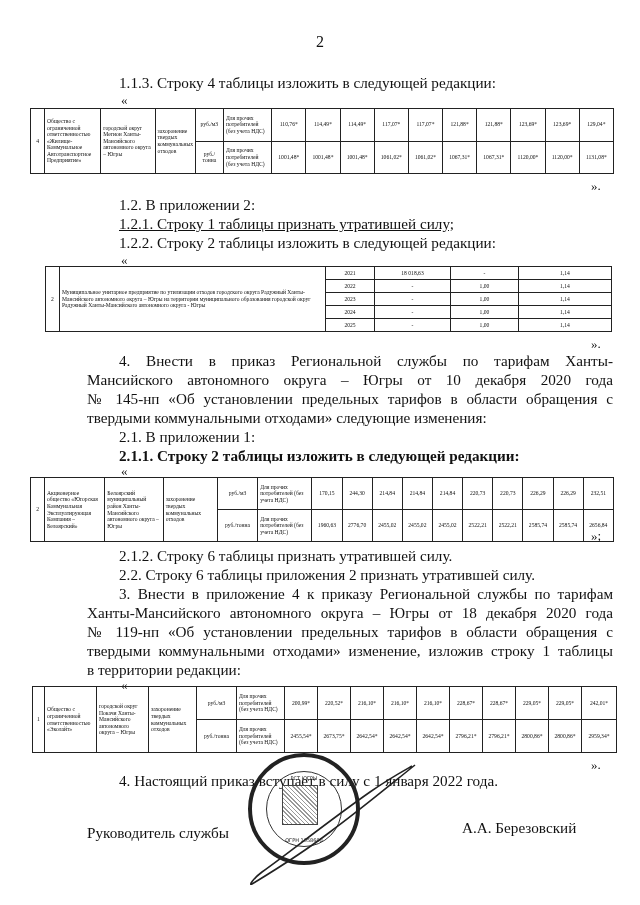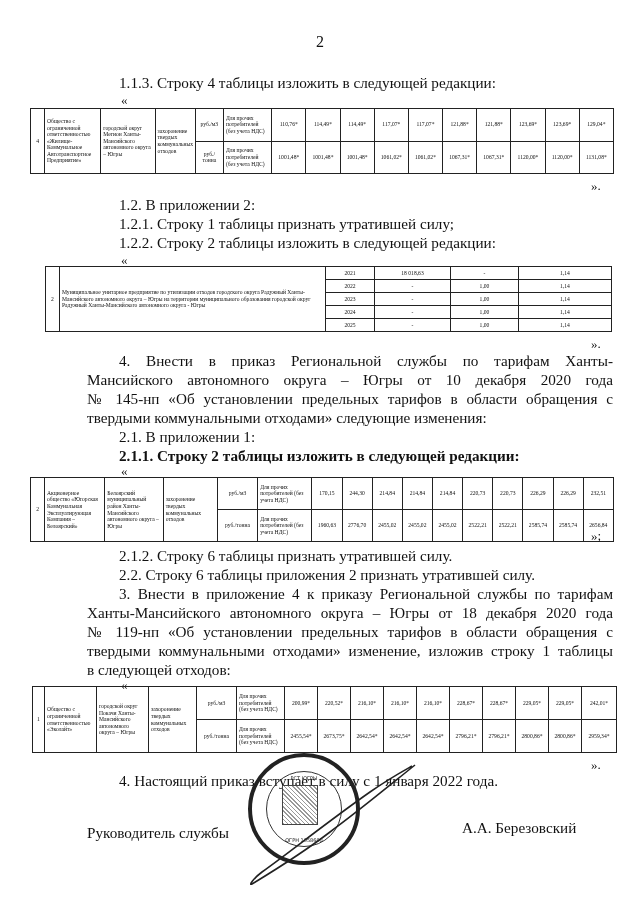--- a/index.html
+++ b/index.html
@@ -77,21 +77,21 @@
     <td class="num">1067,31*</td>
     <td class="num">1120,00*</td>
     <td class="num">1120,00*</td>
     <td class="num">1131,08*</td>
   </tr>
 </tbody>
   </table>
 <div class="abs quote-close" style="left:591px; top:178px;">».</div>
 
 <div class="abs line" style="left:119px; top:195px;">1.2. В приложении 2:</div>
-<div class="abs line" style="left:119px; top:214px;">1.2.1. Строку 1 таблицы признать утратившей силу;</div>
+<div class="abs line" style="left:119px; top:214px;text-decoration:underline;">1.2.1. Строку 1 таблицы признать утратившей силу;</div>
 <div class="abs line" style="left:119px; top:233px;">1.2.2. Строку 2 таблицы изложить в следующей редакции:</div>
 <div class="abs quote-open" style="left:121px; top:252px;">«</div>
 
 <table class="t" style="left:45px; top:266px; width:566px; height:66px;">
   <colgroup>
     <col style="width:14px">
       <col style="width:266px">
       <col style="width:49px">
       <col style="width:76px">
       <col style="width:68px">
@@ -198,21 +198,21 @@
   </table>
 <div class="abs quote-close" style="left:591px; top:528px;">»;</div>
 
 <div class="abs line" style="left:119px; top:546px;">2.1.2. Строку 6 таблицы признать утратившей силу.</div>
 <div class="abs line" style="left:119px; top:565px;">2.2. Строку 6 таблицы приложения 2 признать утратившей силу.</div>
 
 <div class="abs line" style="left:119px; top:584px; width:494px; text-align:justify; text-align-last:justify;">3. Внести в приложение 4 к приказу Региональной службы по тарифам</div>
 <div class="abs line" style="left:87px; top:603px; width:526px; text-align:justify; text-align-last:justify;">Ханты-Мансийского автономного округа – Югры от 18 декабря 2020 года</div>
 <div class="abs line" style="left:87px; top:622px; width:526px; text-align:justify; text-align-last:justify;">№ 119-нп «Об установлении предельных тарифов в области обращения с</div>
 <div class="abs line" style="left:87px; top:641px; width:526px; text-align:justify; text-align-last:justify;">твердыми коммунальными отходами» изменение, изложив строку 1 таблицы</div>
-<div class="abs line" style="left:87px; top:660px;">в следующей отходов:</div>
+<div class="abs line" style="left:87px; top:660px;">в территории редакции:</div>
 <div class="abs quote-open" style="left:121px; top:677px;">«</div>
 
 <table class="t" style="left:32px; top:686px; width:584px; height:67px;">
   <colgroup>
     <col style="width:12px">
       <col style="width:52px">
       <col style="width:52px">
       <col style="width:48px">
       <col style="width:40px">
       <col style="width:48px">

